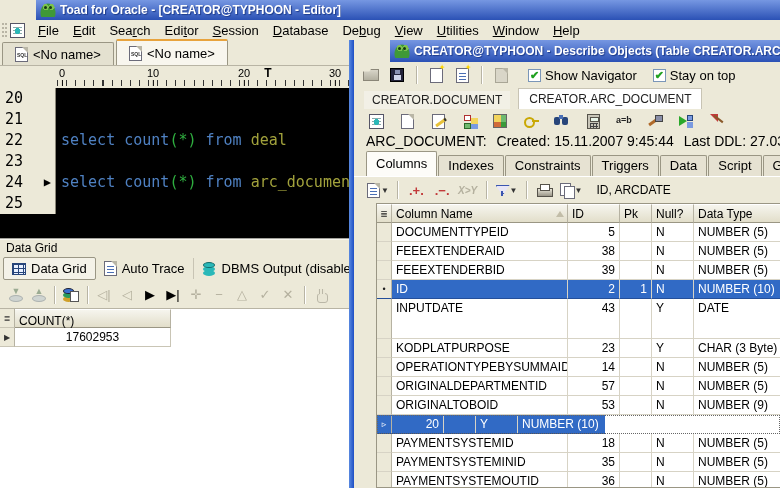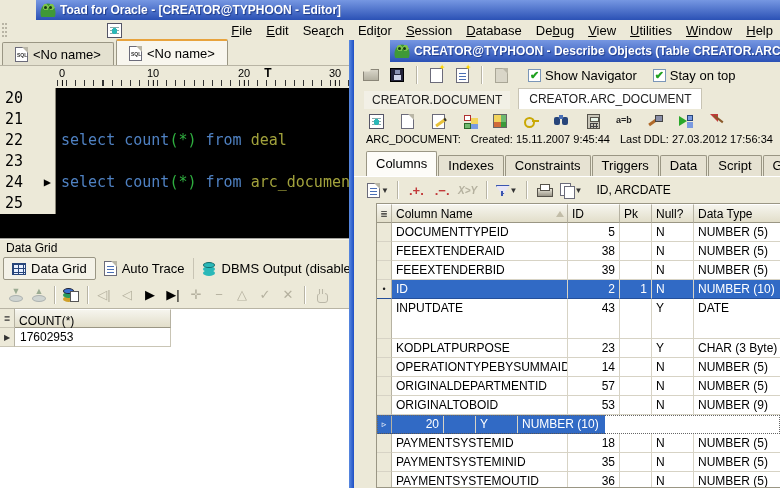--- a/index.html
+++ b/index.html
@@ -79,21 +79,21 @@
     repeating-linear-gradient(180deg,#8aa 0 1px,transparent 1px 3px);}
   .caret{font-size:8px;color:#333;margin-left:1px;}
 
   
   .titlebar{position:absolute;display:flex;align-items:center;gap:4px;padding:0 4px;
     background:linear-gradient(180deg,var(--titlebar-start,#7697e2),var(--titlebar-end,#2b51b5));margin-left:36px;}
   .title-text{color:#fff;font-weight:bold;font-size:12px;white-space:nowrap;overflow:hidden;text-shadow:1px 1px 1px #1c3a8a;}
 
   
   .m-title{left:0;top:0;width:780px;height:20px;}
-  .menubar{position:absolute;left:0;top:20px;width:780px;height:20px;display:flex;align-items:center;background:var(--window-bg);justify-content:space-between;}
+  .menubar{position:absolute;left:0;top:20px;width:780px;height:20px;display:flex;align-items:center;background:var(--window-bg);}
   .grip{width:5px;height:14px;margin:0 3px 0 2px;border-left:2px dotted #b8b4a4;border-right:2px dotted #b8b4a4;}
   .menu-items{display:flex;align-items:center;margin-left:6px;}
   .menu-item{padding:2px 7px;font-size:13px;}
   .menu-item u{text-decoration:underline;}
   .tabbar{position:absolute;left:0;top:40px;width:780px;height:26px;display:flex;align-items:flex-end;padding-left:2px;border-bottom:1px solid #b8b4a4;background:var(--window-bg);}
   .etab{height:23px;display:flex;align-items:center;gap:5px;padding:0 12px;font-size:13px;
     border:1px solid #9a9684;border-bottom:none;border-radius:2px 2px 0 0;background:#e4e1d0;margin-right:2px;}
   .etab.active{height:26px;background:#f8f6ee;border-top:2px solid var(--tab-highlight,#e8a33d);}
   .ruler{position:absolute;left:0;top:66px;width:780px;height:22px;background:var(--window-bg);}
   .ruler .ticks{position:absolute;left:57px;right:430px;bottom:2px;height:6px;
@@ -122,36 +122,36 @@
   .navg.dis{color:#b4b09e;}
   .vsep{width:1px;height:18px;background:#b8b4a4;margin:0 4px;box-shadow:1px 0 0 #fff;}
   .result-area{position:absolute;left:0;top:308px;width:780px;height:180px;background:#fff;border-top:1px solid #b8b4a4;}
   .cgrid{position:absolute;left:0;top:0;font-size:12px;}
   .cg-row{display:flex;}
   .cg-ind{width:15px;height:19px;background:var(--window-bg);border-right:1px solid #b6b2a2;border-bottom:1px solid #c9c5b5;
     display:flex;align-items:center;justify-content:center;font-size:8px;color:#333;}
   .cg-head{width:156px;height:19px;background:linear-gradient(#f6f5ee,#e2deca);border-right:1px solid #b6b2a2;border-bottom:1px solid #9a9684;
     border-top:1px solid #fff;padding:4px 4px;}
   .cg-val{width:156px;height:19px;background:#fff;border-right:1px solid #c9c5b5;border-bottom:1px solid #c9c5b5;
-    padding:2px 5px;text-align:left;}
+    padding:2px 5px;text-align:center;}
 
   
   .ovwin{position:absolute;left:349px;top:40px;width:431px;height:448px;background:var(--window-bg);}
   .ov-border{position:absolute;left:0;top:0;width:5px;height:448px;background:linear-gradient(90deg,#5a8ae0,#1d4ec4);z-index:3;}
   .ov-inner{position:absolute;left:5px;top:0;width:426px;height:448px;overflow:hidden;}
   .ov-title{left:5px;top:0;width:426px;height:22px;z-index:2;}
   .ov-tb1{position:absolute;left:0;top:22px;width:426px;height:26px;display:flex;align-items:center;gap:4px;padding-left:6px;}
   .checkbox{display:flex;align-items:center;gap:4px;font-size:13px;margin-left:12px;}
   .cb-box{width:13px;height:13px;background:#fff;border:1px solid #7a96b8;display:flex;align-items:center;justify-content:center;
     color:var(--check-green,#21a121);font-size:11px;font-weight:bold;line-height:1;}
   .ov-navtabs{position:absolute;left:0;top:48px;width:426px;height:21px;display:flex;align-items:flex-end;gap:8px;padding-left:10px;}
   .ntab{font-size:12px;padding:2px 8px;background:#f2f0e6;color:#222;}
   .ntab.active{background:#fff;border:1px solid #c8c4b4;border-bottom:none;padding:3px 10px;}
   .ov-tb2{position:absolute;left:0;top:69px;width:426px;height:24px;display:flex;align-items:center;gap:9px;padding-left:11px;}
-  .ov-info{position:absolute;left:0;top:93px;width:426px;height:18px;font-size:11px;padding-left:12px;display:flex;gap:10px;white-space:nowrap;}
+  .ov-info{position:absolute;left:0;top:93px;width:426px;height:18px;font-size:14px;padding-left:12px;display:flex;gap:10px;white-space:nowrap;}
   .ov-objtabs{position:absolute;left:0;top:111px;width:426px;height:26px;display:flex;align-items:flex-end;padding-left:12px;border-bottom:1px solid #fff;}
   .otab{height:21px;line-height:20px;font-size:13px;padding:0 9px;border:1px solid #9a9684;border-bottom:none;border-radius:2px 2px 0 0;
     background:#e6e2d2;margin-right:1px;white-space:nowrap;}
   .otab.active{height:25px;line-height:24px;background:#fdfcf8;}
   .ov-coltb{position:absolute;left:0;top:137px;width:426px;height:26px;display:flex;align-items:center;gap:3px;padding-left:12px;}
   .filter-text{font-size:12px;margin-left:10px;}
   .xy{font-size:10px;font-weight:bold;color:#b4b09e;font-style:italic;}
 
   .ov-grid{position:absolute;left:22px;top:163px;width:404px;height:285px;background:#fff;border:1px solid #9a9684;border-right:none;font-size:12px;overflow:hidden;}
   .g-row{display:flex;position:relative;}

